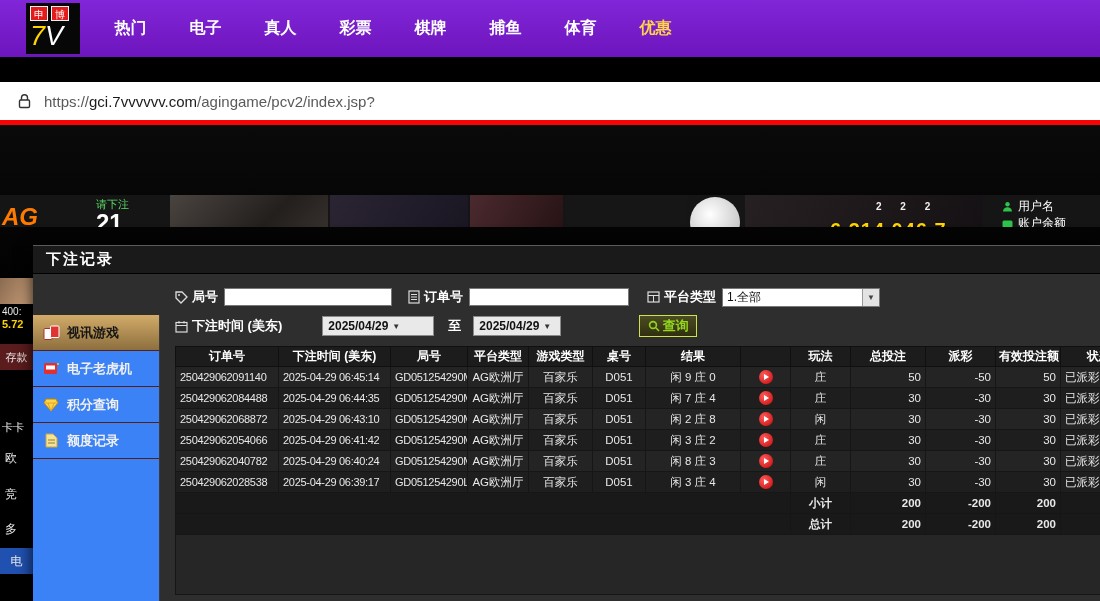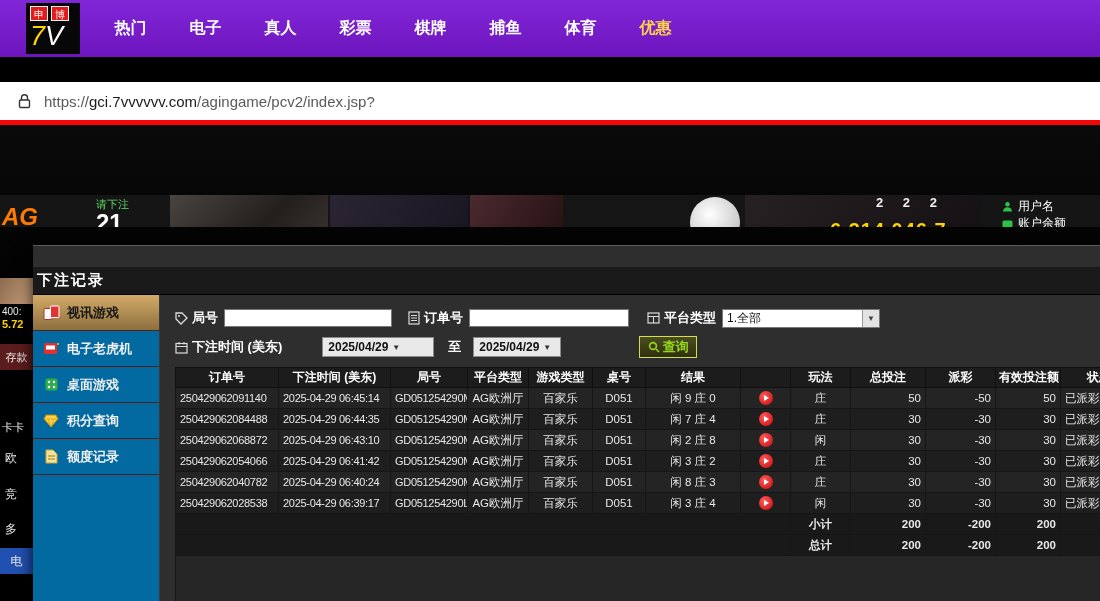--- a/index.html
+++ b/index.html
@@ -49,21 +49,21 @@
   .th2{left:330px;width:138px;background:linear-gradient(120deg,#2b2533,#191521);}
   .th3{left:470px;width:93px;background:linear-gradient(120deg,#4b2a2e,#241113);}
   .th4{left:565px;width:122px;background:#161616;}
   .th5{left:745px;width:238px;background:linear-gradient(120deg,#262022,#151013);}
   .fancircle{position:absolute;left:690px;top:2px;width:50px;height:50px;border-radius:50%;
     background:radial-gradient(circle at 40% 35%,#fff,#cacaca 70%,#9a9a9a);}
   .agtxt{position:absolute;left:2px;top:8px;font-size:24px;font-weight:bold;font-style:italic;color:#ff7a00;}
   .betbox{position:absolute;left:96px;top:2px;width:72px;}
   .betlabel{font-size:11px;color:#58d964;}
   .betnum{font-size:24px;color:#fff;font-weight:bold;line-height:22px;}
-  .digits{position:absolute;left:876px;top:0;color:#f0f0f0;font-size:13px;font-weight:bold;letter-spacing:8px;}
+  .digits{position:absolute;left:876px;top:6px;color:#f0f0f0;font-size:10px;font-weight:bold;letter-spacing:8px;}
   .bigbal{position:absolute;left:830px;top:24px;color:#ffd400;font-size:20px;font-weight:bold;
     letter-spacing:1px;text-shadow:0 1px 2px #000;}
   .userpanel{position:absolute;left:1002px;top:3px;width:98px;}
   .urow{display:flex;align-items:center;gap:5px;height:17px;color:#fff;font-size:12px;white-space:nowrap;}
 
   
   .lphoto{position:absolute;left:0;top:278px;width:33px;height:26px;
     background:linear-gradient(120deg,#8a6a50,#c99f79);}
   .lf{position:absolute;color:#e8e8e8;white-space:nowrap;overflow:hidden;}
   .lf1{left:2px;top:306px;font-size:10px;}
@@ -73,24 +73,24 @@
   .lf4{left:2px;top:420px;font-size:11px;width:31px;}
   .lf5{left:5px;top:450px;font-size:12px;}
   .lf6{left:5px;top:486px;font-size:12px;}
   .lf7{left:5px;top:521px;font-size:12px;}
   .lf8{left:0;top:548px;width:33px;height:26px;background:#2050b0;font-size:12px;
     line-height:26px;text-align:center;}
 
   
   .modal{position:absolute;left:33px;top:245px;width:1067px;height:356px;background:#2e2e2e;
     border-top:1px solid #5a5a5a;box-shadow:0 0 14px rgba(0,0,0,.85);}
-  .mtitle{height:28px;background:#1a1a1a;display:flex;align-items:center;padding-left:4px;
-    color:#fff;font-size:15px;font-weight:bold;letter-spacing:2px;border-bottom:1px solid #000;margin-top:21px;}
+  .mtitle{height:28px;background:#1a1a1a;display:flex;align-items:center;padding-left:13px;
+    color:#fff;font-size:15px;font-weight:bold;letter-spacing:2px;border-bottom:1px solid #000;}
   .mbody{display:flex;height:328px;}
-  .msidebar{width:127px;background:#0369a1;flex-shrink:0;border-right:1px solid #3a3a3a;}
+  .msidebar{width:127px;background:#3b82f6;flex-shrink:0;border-right:1px solid #3a3a3a;margin-top:41px;}
   .mitem{height:36px;display:flex;align-items:center;padding-left:9px;gap:7px;font-size:13px;
     font-weight:bold;color:#f0f0f0;border-bottom:1px solid #571f1a;cursor:pointer;}
   .mitem.sel{background:linear-gradient(180deg,#d2ab69,#8d6f3e);color:#151515;}
   .micon{width:18px;height:17px;display:flex;align-items:center;justify-content:center;flex-shrink:0;}
 
   .mmain{flex:1;position:relative;overflow:hidden;padding:12px 0 0 15px;background:#2e2e2e;}
   .frow{display:flex;align-items:center;height:22px;}
   .frow1{margin-bottom:7px;}
   .flabel{display:flex;align-items:center;gap:4px;color:#fff;font-size:13px;font-weight:bold;white-space:nowrap;}
   .inp{height:18px;background:#fff;border:1px solid #777;margin-left:6px;font-size:12px;padding:0 3px;}
@@ -224,32 +224,20 @@
         </div>
         <div class="mitem">
           <span class="micon">
             <svg width="16" height="15" viewBox="0 0 16 15">
                 <rect x="1" y="2" width="13" height="11" rx="1.5" fill="#e03030"></rect>
                 <rect x="3" y="4.5" width="9" height="4" fill="#fff"></rect>
                 <circle cx="15" cy="3" r="1" fill="#ffd400"></circle>
               </svg>
           </span>
           <span>电子老虎机</span>
-        </div>
-        <div class="mitem">
-          <span class="micon">
-            <svg width="15" height="15" viewBox="0 0 15 15">
-                <rect x="1.5" y="1.5" width="12" height="12" rx="2" fill="#2fae4a"></rect>
-                <circle cx="5" cy="5" r="1.2" fill="#fff"></circle>
-                <circle cx="10" cy="5" r="1.2" fill="#fff"></circle>
-                <circle cx="5" cy="10" r="1.2" fill="#fff"></circle>
-                <circle cx="10" cy="10" r="1.2" fill="#fff"></circle>
-              </svg>
-          </span>
-          <span>桌面游戏</span>
         </div>
         <div class="mitem">
           <span class="micon">
             <svg width="16" height="14" viewBox="0 0 16 14">
                 <polygon points="3,1 13,1 15,5 8,13 1,5" fill="#ffd34a" stroke="#b8860b"></polygon>
                 <polyline points="1,5 15,5" stroke="#e0a820" fill="none"></polyline>
                 <polyline points="5,5 8,13 11,5" stroke="#e0a820" fill="none"></polyline>
               </svg>
           </span>
           <span>积分查询</span>

